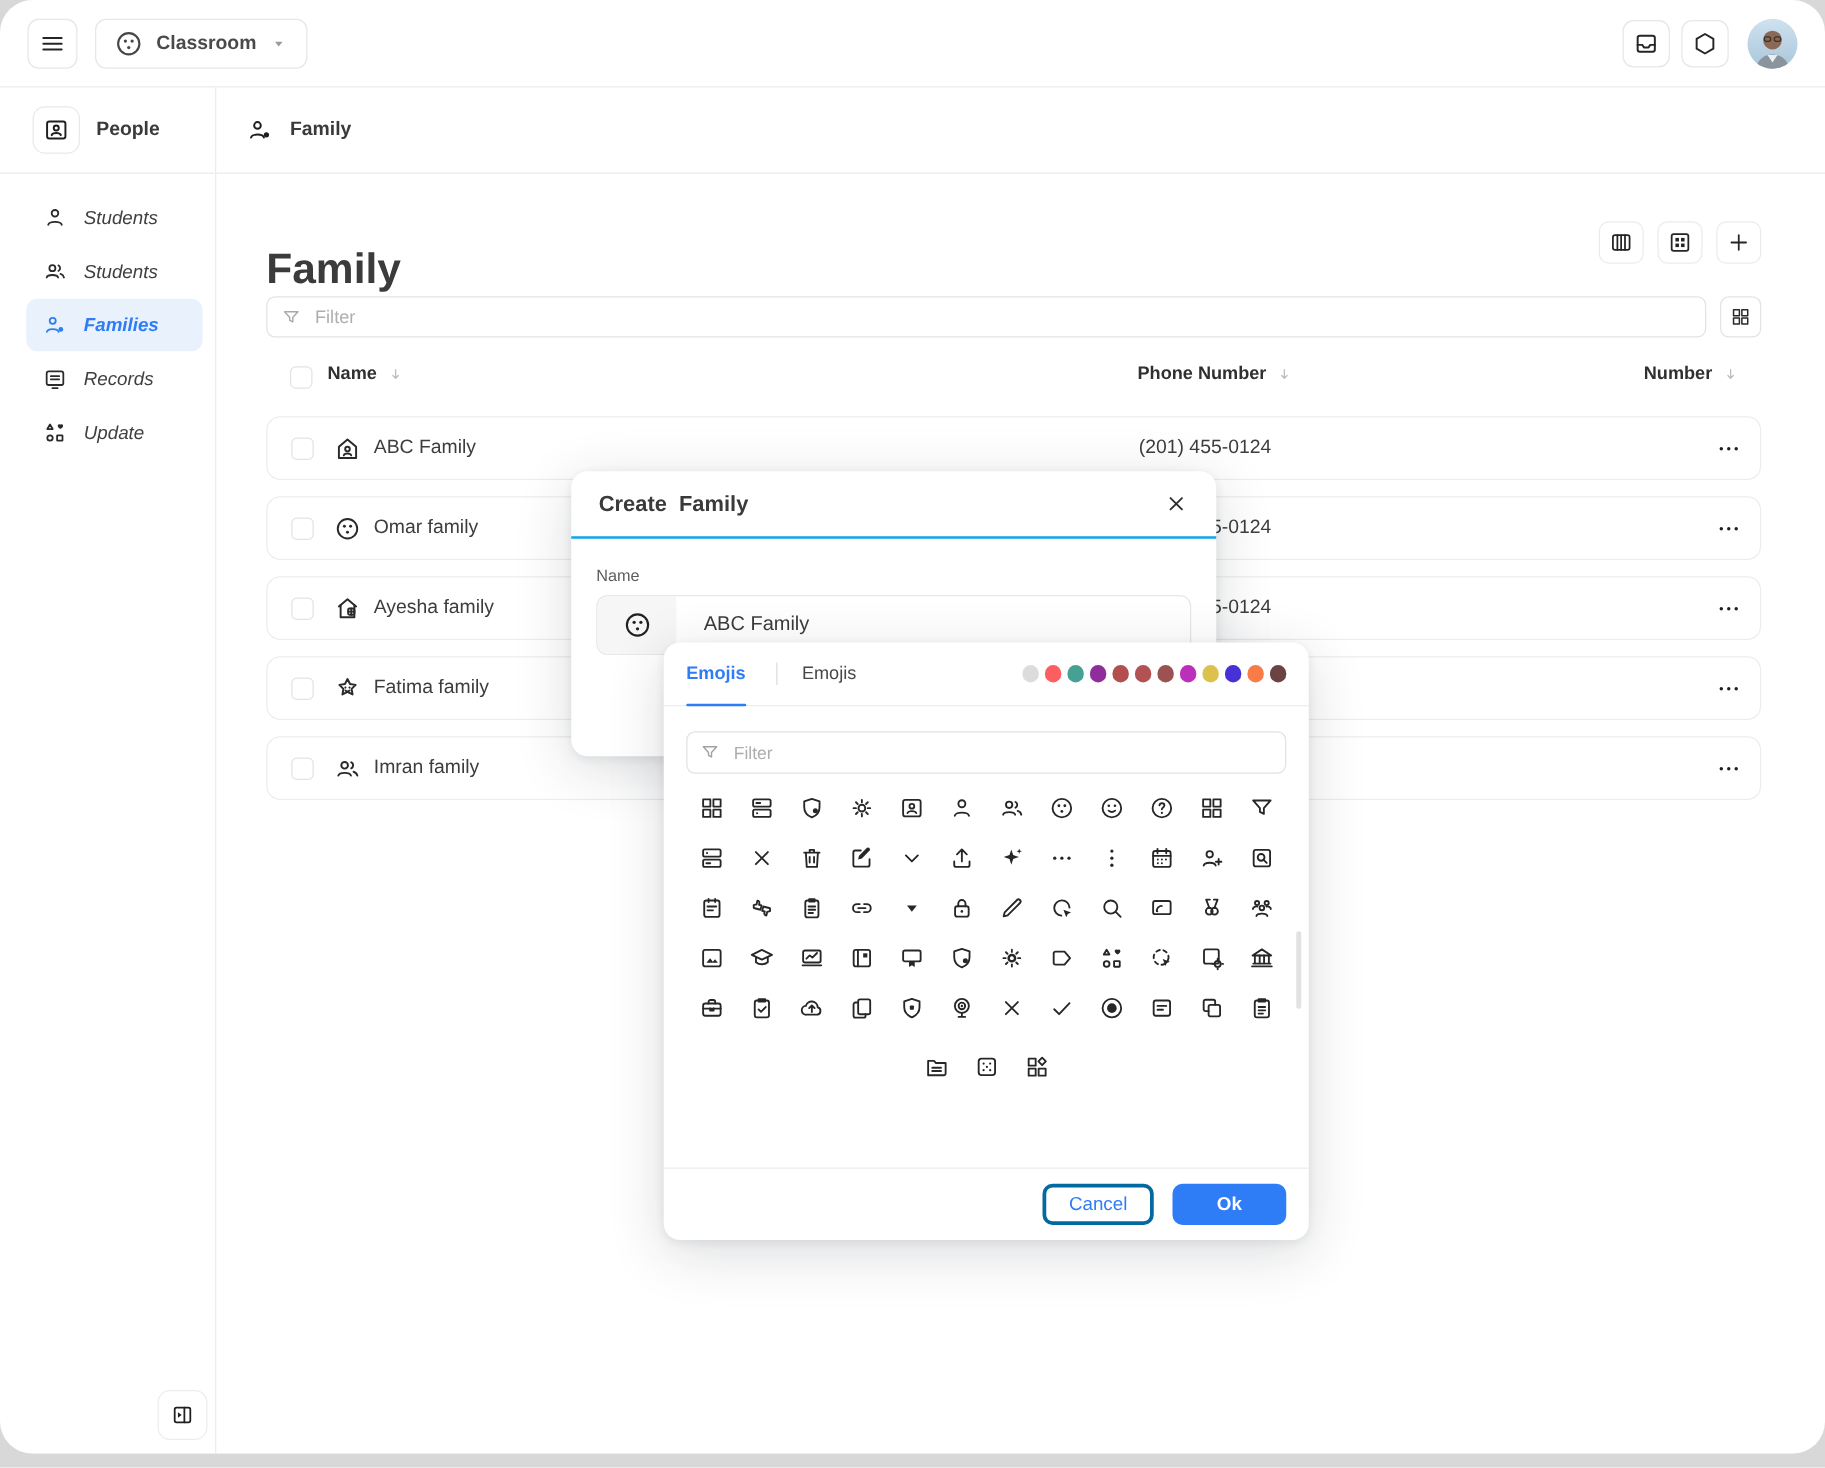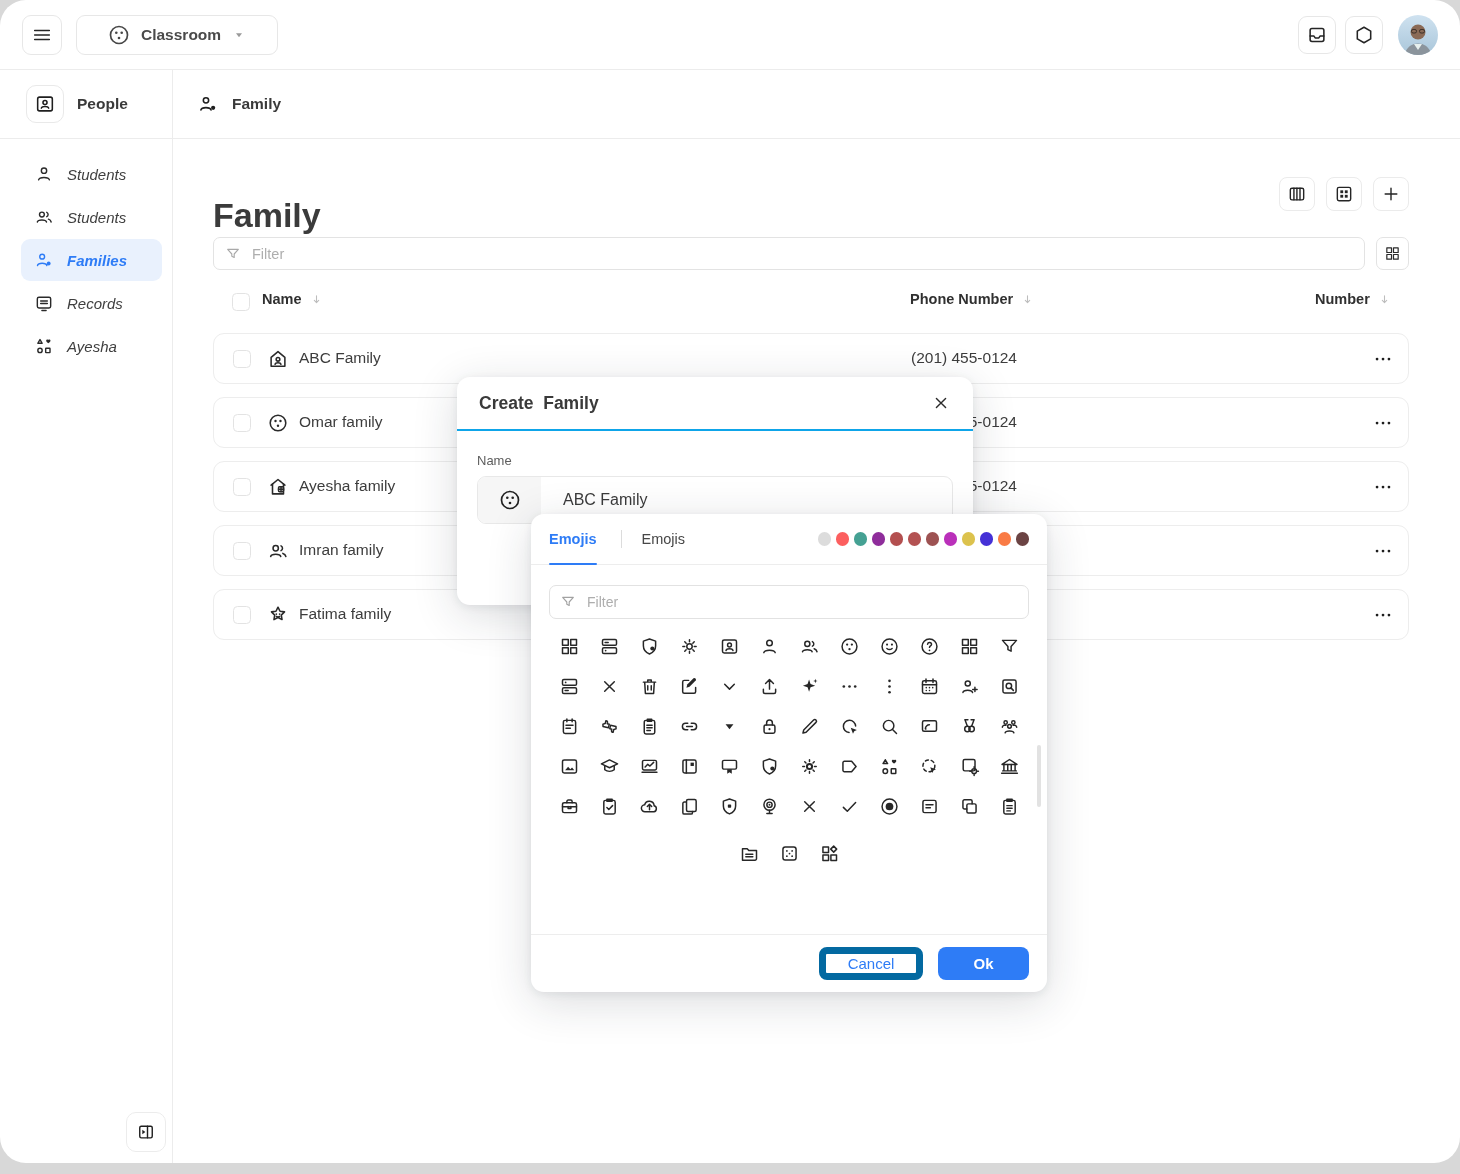--- a/index.html
+++ b/index.html
@@ -7,21 +7,21 @@
   .screen{position:relative;width:1460px;height:1163px;margin:0 auto;background:#fff;border-radius:26px;overflow:hidden;color:#3c3c3c;}
   svg.ic{display:block;fill:none;stroke:currentColor;stroke-width:1.7;stroke-linecap:round;stroke-linejoin:round;}
   svg.ic .f{fill:currentColor;stroke:none;}
   button{font-family:inherit;background:none;border:none;padding:0;cursor:pointer;color:inherit;}
   input{font-family:inherit;border:none;outline:none;background:transparent;}
 
   
   .topbar{position:absolute;left:0;top:0;width:1460px;height:70px;display:flex;align-items:center;padding:0 22px;border-bottom:1px solid #ececec;}
   .iconbtn{display:flex;align-items:center;justify-content:center;border:1px solid #e7e7e7;border-radius:9px;color:#252525;background:#fff;}
   .menu-btn{width:40px;height:40px;margin-right:14px;}
-  .ws-select{display:flex;align-items:center;gap:10px;height:40px;border:1px solid #e7e7e7;border-radius:9px;padding:0 30px;color:#474747;}
+  .ws-select{display:flex;align-items:center;gap:10px;height:40px;border:1px solid #e7e7e7;border-radius:9px;padding:0 14px;color:#474747;}
   .ws-select .lbl{font-size:15.5px;font-weight:600;color:#4a4a4a;}
   .ws-select .caret{color:#9a9a9a;}
   .topbar .spacer{flex:1;}
   .tb-right{display:flex;align-items:center;gap:9px;}
   .tb-right .iconbtn{width:38px;height:38px;}
   .avatar{width:40px;height:40px;border-radius:50%;overflow:hidden;background:linear-gradient(180deg,#cfe2f0,#a9c6da);margin-left:6px;position:relative;}
   .avatar svg{position:absolute;left:0;top:2px;}
 
   
   .subheader{position:absolute;left:0;top:70px;width:1460px;height:69px;border-bottom:1px solid #ececec;display:flex;}
@@ -93,21 +93,21 @@
   .swatch{width:13.5px;height:13.5px;border-radius:50%;}
   .um-filter{margin:20px 18px 0;height:34px;border:1px solid #e2e2e2;border-radius:7px;display:flex;align-items:center;gap:9px;padding:0 10px;color:#a2a2a2;}
   .um-filter input{flex:1;font-size:14px;color:#444;}
   .um-filter input::placeholder{color:#aeaeae;}
   .icon-grid{margin:7px 18px 0;display:grid;grid-template-columns:repeat(12,40px);grid-auto-rows:40px;}
   .icon-cell{display:flex;align-items:center;justify-content:center;color:#272727;border-radius:7px;}
   .icon-grid-extra{display:grid;grid-template-columns:repeat(3,40px);grid-auto-rows:40px;justify-content:center;}
   .um-scroll{position:absolute;right:6px;top:231px;width:4px;height:62px;border-radius:2px;background:#e2e2e2;}
   .m-foot{position:absolute;left:0;right:0;bottom:0;height:58px;border-top:1px solid #ededed;display:flex;align-items:center;justify-content:flex-end;gap:15px;padding:0 18px;}
   .btn{height:33px;border-radius:8px;font-size:15px;display:flex;align-items:center;justify-content:center;}
-  .btn-cancel{width:104px;border:7px solid #0369a1;color:#2e7cf6;background:#fff;}
+  .btn-cancel{width:89px;border:3px solid #0369a1;color:#2e7cf6;background:#fff;}
   .btn-ok{width:91px;background:#2e7cf6;color:#fff;font-weight:600;}
 </style>
 </head>
 <body>
 
 <div class="screen">
 
   <div class="topbar">
     <button class="iconbtn menu-btn">
         <span>
@@ -228,21 +228,21 @@
       </button>
       <button class="nav-item">
         <span class="nicon">
             <svg class="ic" viewBox="0 0 24 24" width="20" height="20">
               <path d="M7.2 4.3l2.6 4.4H4.6z"></path>
               <path class="f" d="M16.6 5.2c.9-1.7 3.2-1.2 3.2.5 0 1.3-1.8 2.4-2.6 3-.8-.6-2.6-1.7-2.6-3 0-1.7 2.3-2.2 3.2-.5z"></path>
               <circle cx="7.2" cy="17.3" r="2.6"></circle>
               <rect x="14" y="14.7" width="5.2" height="5.2" rx="0.5"></rect>
             </svg>
           </span>
-        <span>Ayesha</span>
+        <span>Update</span>
       </button>
     </div>
     <button class="collapse-btn">
         <span>
           <svg class="ic" viewBox="0 0 24 24" width="20" height="20">
             <rect x="4.5" y="5" width="15" height="14" rx="1.8"></rect>
             <path d="M13.8 5v14"></path>
             <path class="f" d="M11.2 12l-3.6-2.6v5.2z"></path>
           </svg>
         </span>
@@ -380,45 +380,45 @@
         <button class="ract"><span><svg class="ic" viewBox="0 0 24 24" width="22" height="22">
                 <circle class="f" cx="5.5" cy="12" r="1.5"></circle>
                 <circle class="f" cx="12" cy="12" r="1.5"></circle>
                 <circle class="f" cx="18.5" cy="12" r="1.5"></circle>
               </svg></span></button>
       </div>
       <div class="rowcard">
         <span class="chk"></span>
         <span class="ricon">
             <svg class="ic" viewBox="0 0 24 24" width="22" height="22">
-              <circle cx="9.5" cy="9" r="2.9"></circle>
-              <path d="M4 18c.8-3.2 10.2-3.2 11 0"></path>
-              <path d="M15.3 6.4a2.9 2.9 0 010 5.2"></path>
-              <path d="M17.3 14.6c1.8.5 2.9 1.7 3.3 3.4"></path>
-            </svg>
-          </span>
-        <span class="rname">Imran family</span>
+              <path d="M12 3.5l2.2 4.4 4.9.7-3.5 3.5.8 4.9-4.4-2.3-4.4 2.3.8-4.9L4.9 8.6l4.9-.7z"></path>
+              <circle class="f" cx="10.2" cy="11" r=".95"></circle>
+              <circle class="f" cx="13.8" cy="11" r=".95"></circle>
+              <path d="M10.2 13.6c1.1.9 2.5.9 3.6 0"></path>
+            </svg>
+          </span>
+        <span class="rname">Fatima family</span>
         <span class="rphone"></span>
         <button class="ract"><span><svg class="ic" viewBox="0 0 24 24" width="22" height="22">
                 <circle class="f" cx="5.5" cy="12" r="1.5"></circle>
                 <circle class="f" cx="12" cy="12" r="1.5"></circle>
                 <circle class="f" cx="18.5" cy="12" r="1.5"></circle>
               </svg></span></button>
       </div>
       <div class="rowcard">
         <span class="chk"></span>
         <span class="ricon">
             <svg class="ic" viewBox="0 0 24 24" width="22" height="22">
-              <path d="M12 3.5l2.2 4.4 4.9.7-3.5 3.5.8 4.9-4.4-2.3-4.4 2.3.8-4.9L4.9 8.6l4.9-.7z"></path>
-              <circle class="f" cx="10.2" cy="11" r=".95"></circle>
-              <circle class="f" cx="13.8" cy="11" r=".95"></circle>
-              <path d="M10.2 13.6c1.1.9 2.5.9 3.6 0"></path>
-            </svg>
-          </span>
-        <span class="rname">Fatima family</span>
+              <circle cx="9.5" cy="9" r="2.9"></circle>
+              <path d="M4 18c.8-3.2 10.2-3.2 11 0"></path>
+              <path d="M15.3 6.4a2.9 2.9 0 010 5.2"></path>
+              <path d="M17.3 14.6c1.8.5 2.9 1.7 3.3 3.4"></path>
+            </svg>
+          </span>
+        <span class="rname">Imran family</span>
         <span class="rphone"></span>
         <button class="ract"><span><svg class="ic" viewBox="0 0 24 24" width="22" height="22">
                 <circle class="f" cx="5.5" cy="12" r="1.5"></circle>
                 <circle class="f" cx="12" cy="12" r="1.5"></circle>
                 <circle class="f" cx="18.5" cy="12" r="1.5"></circle>
               </svg></span></button>
       </div>
     </div>
   </main>
 

